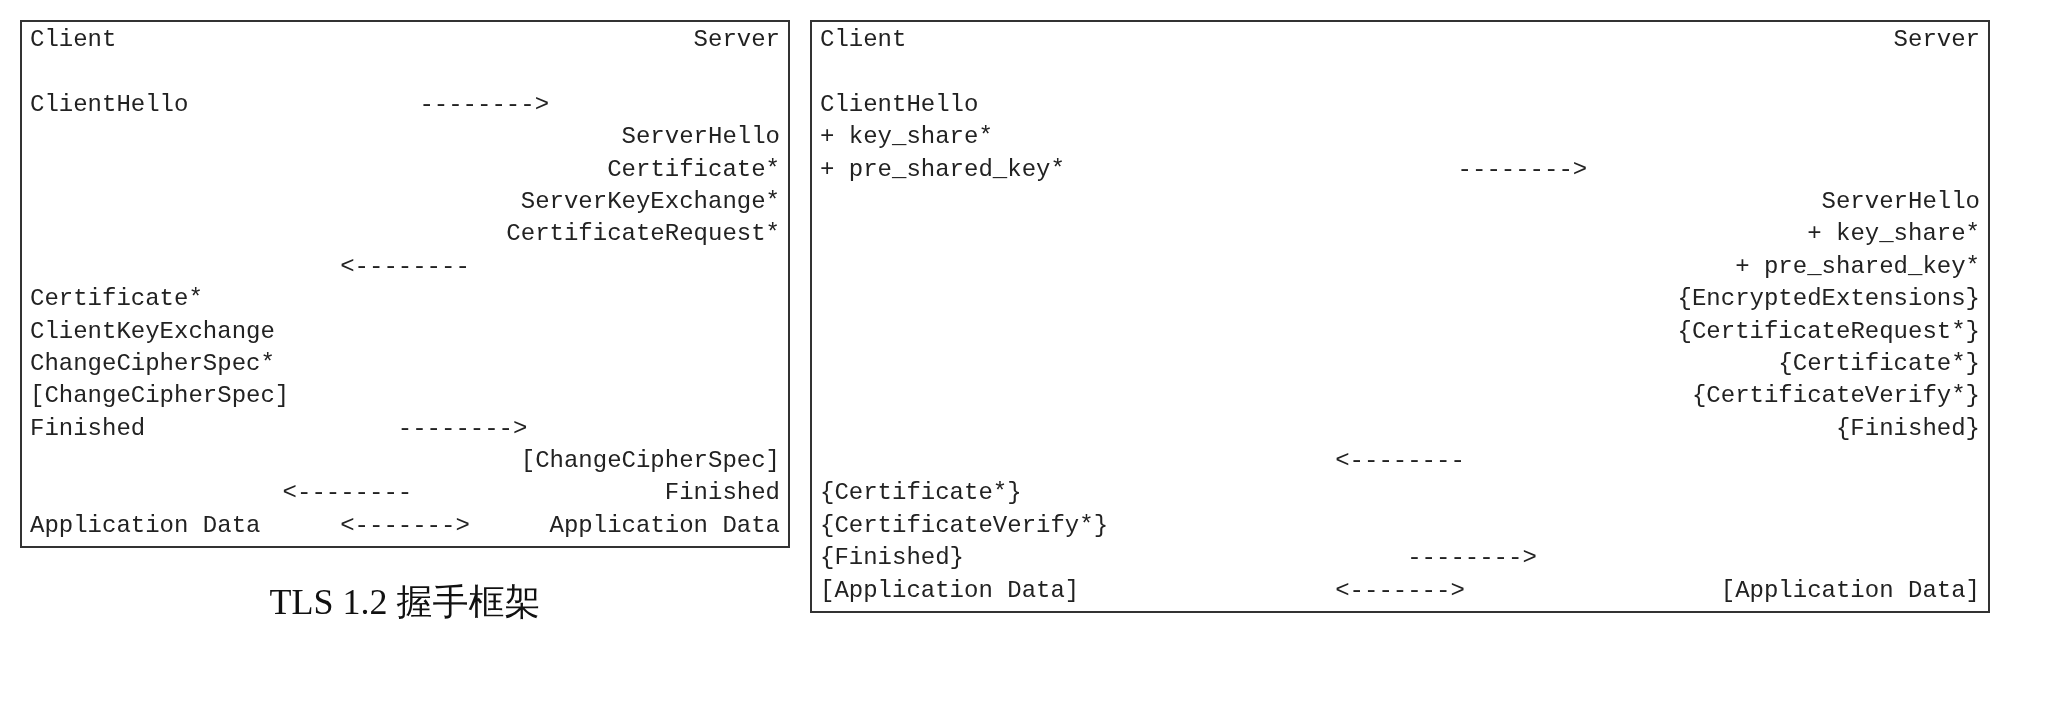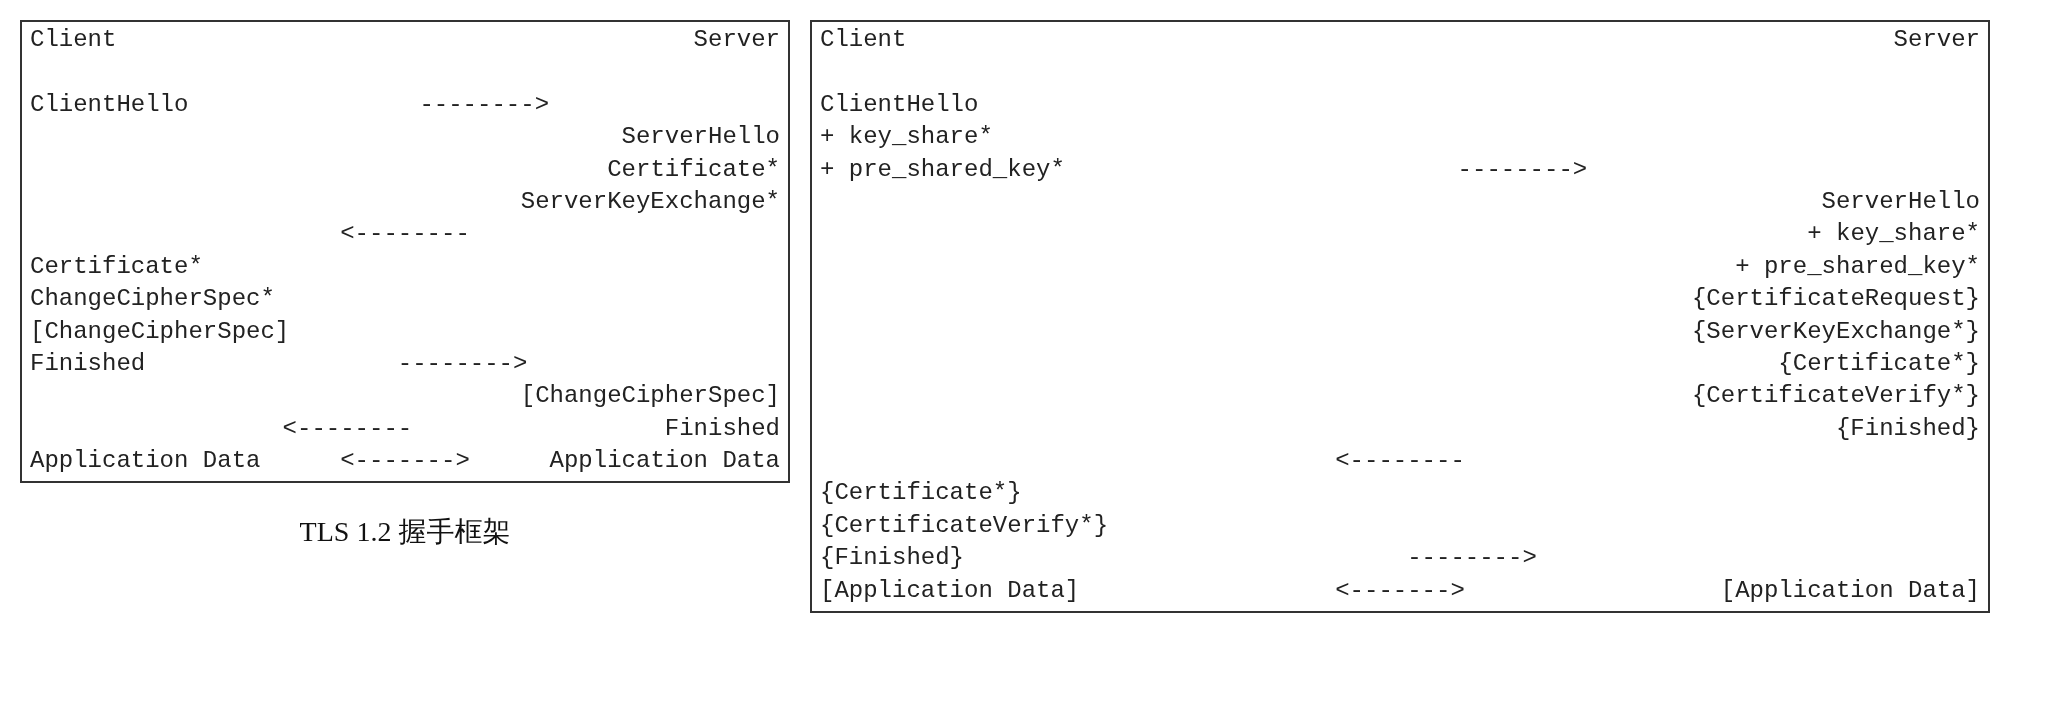--- a/index.html
+++ b/index.html
@@ -32,21 +32,21 @@
   .row {
     display: flex;
     white-space: pre;
   }
   .left { flex: 0 0 auto; text-align: left; }
   .mid  { flex: 1 1 auto; text-align: center; }
   .right{ flex: 0 0 auto; text-align: right; }
   .caption {
     margin-top: 30px;
     font-family: "SimSun", "Songti SC", serif;
-    font-size: 28px;
+    font-size: 36px;
     color: #111;
     white-space: pre;
   }
   .blank { height: 1.35em; }
 </style>
 </head>
 <body>
 
 <div class="container">
 
@@ -56,24 +56,24 @@
         <span class="left">Client</span>
         <span class="mid"></span>
         <span class="right">Server</span>
       </div>
       <div class="blank"></div>
       <div id="tls12-body">
           <div class="row"><span class="left">ClientHello</span><span class="mid">--------&gt;</span><span class="right"></span></div>
           <div class="row"><span class="left"></span><span class="mid"></span><span class="right">ServerHello</span></div>
           <div class="row"><span class="left"></span><span class="mid"></span><span class="right">Certificate*</span></div>
           <div class="row"><span class="left"></span><span class="mid"></span><span class="right">ServerKeyExchange*</span></div>
-          <div class="row"><span class="left"></span><span class="mid"></span></div>
+          <div class="row"><span class="left"></span><span class="mid"></span><span class="right">CertificateRequest*</span></div>
           <div class="row"><span class="left"></span><span class="mid">&lt;--------</span></div>
           <div class="row"><span class="left">Certificate*</span><span class="mid"></span><span class="right"></span></div>
-          <div class="row"><span class="mid"></span><span class="right"></span></div>
+          <div class="row"><span class="left">ClientKeyExchange</span><span class="mid"></span><span class="right"></span></div>
           <div class="row"><span class="left">ChangeCipherSpec*</span><span class="mid"></span><span class="right"></span></div>
           <div class="row"><span class="left">[ChangeCipherSpec]</span><span class="mid"></span><span class="right"></span></div>
           <div class="row"><span class="left">Finished</span><span class="mid">--------&gt;</span><span class="right"></span></div>
           <div class="row"><span class="left"></span><span class="mid"></span><span class="right">[ChangeCipherSpec]</span></div>
           <div class="row"><span class="left"></span><span class="mid">&lt;--------</span><span class="right">Finished</span></div>
           <div class="row"><span class="left">Application Data</span><span class="mid">&lt;-------&gt;</span><span class="right">Application Data</span></div>
         </div>
     </div>
     <div class="caption">TLS 1.2 握手框架</div>
   </div>
@@ -87,22 +87,22 @@
       </div>
       <div class="blank"></div>
       <div id="tls13-body">
           <div class="row"><span class="left">ClientHello</span><span class="mid"></span><span class="right"></span></div>
           <div class="row"><span class="left">+ key_share*</span><span class="mid"></span><span class="right"></span></div>
           <div class="row"><span class="mid"></span><span class="right"></span></div>
           <div class="row"><span class="left">+ pre_shared_key*</span><span class="mid">--------&gt;</span><span class="right"></span></div>
           <div class="row"><span class="left"></span><span class="mid"></span><span class="right">ServerHello</span></div>
           <div class="row"><span class="left"></span><span class="mid"></span><span class="right">+ key_share*</span></div>
           <div class="row"><span class="left"></span><span class="mid"></span><span class="right">+ pre_shared_key*</span></div>
-          <div class="row"><span class="left"></span><span class="mid"></span><span class="right">{CertificateRequest}</span></div>
-          <div class="row"><span class="left"></span><span class="mid"></span><span class="right">{ServerKeyExchange*}</span></div>
+          <div class="row"><span class="left"></span><span class="mid"></span><span class="right">{EncryptedExtensions}</span></div>
+          <div class="row"><span class="left"></span><span class="mid"></span><span class="right">{CertificateRequest*}</span></div>
           <div class="row"><span class="left"></span><span class="mid"></span><span class="right">{Certificate*}</span></div>
           <div class="row"><span class="left"></span><span class="mid"></span><span class="right">{CertificateVerify*}</span></div>
           <div class="row"><span class="left"></span><span class="mid"></span><span class="right">{Finished}</span></div>
           <div class="row"><span class="left"></span><span class="mid">&lt;--------</span></div>
           <div class="row"><span class="left">{Certificate*}</span><span class="mid"></span><span class="right"></span></div>
           <div class="row"><span class="left">{CertificateVerify*}</span><span class="mid"></span><span class="right"></span></div>
           <div class="row"><span class="left">{Finished}</span><span class="mid">--------&gt;</span><span class="right"></span></div>
           <div class="row"><span class="left">[Application Data]</span><span class="mid">&lt;-------&gt;</span><span class="right">[Application Data]</span></div>
         </div>
     </div>

